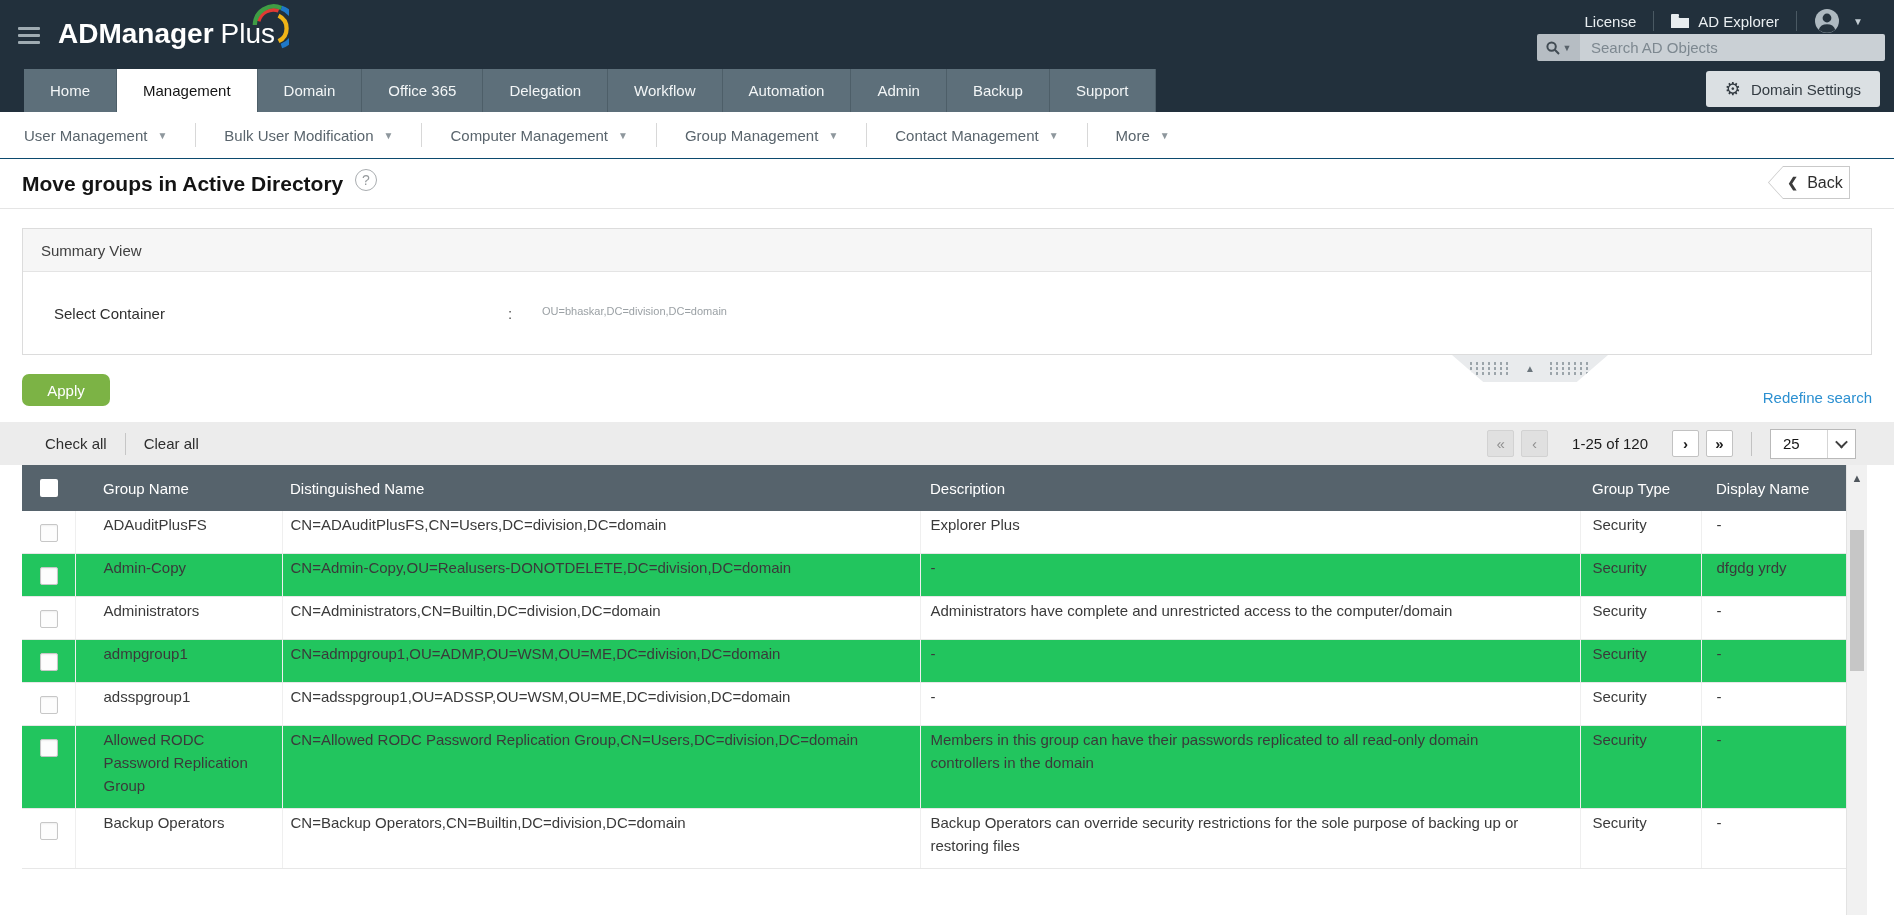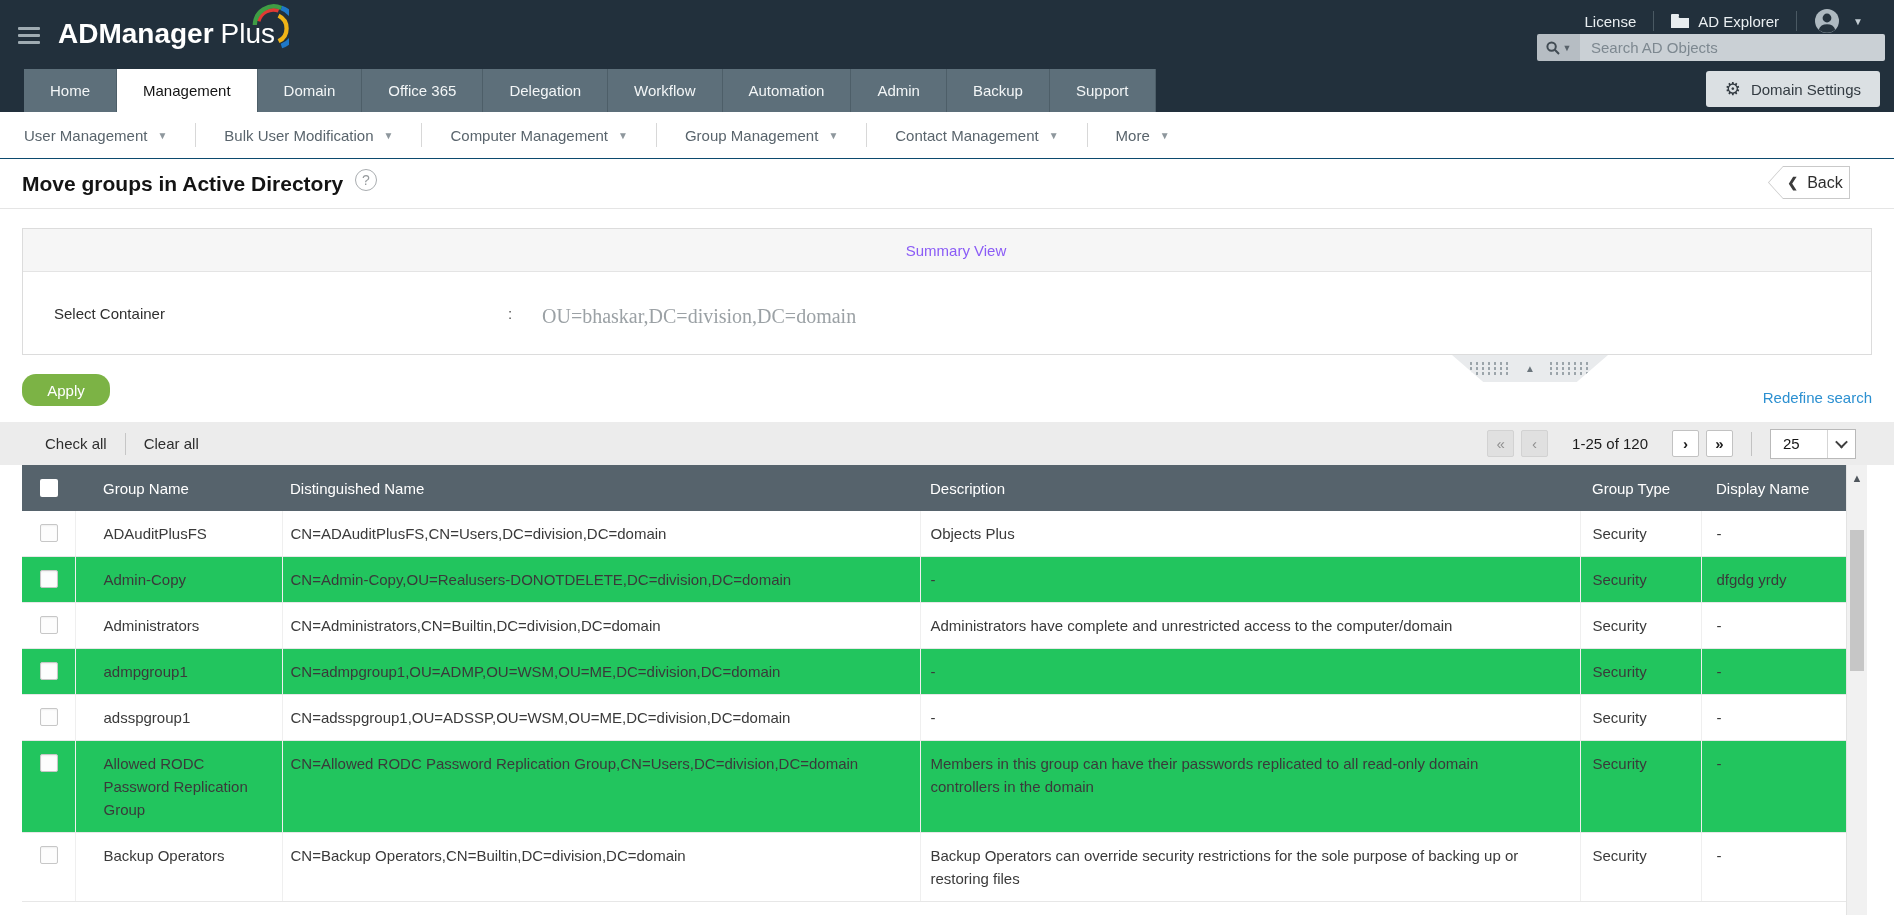--- a/index.html
+++ b/index.html
@@ -43,27 +43,27 @@
   .help { position:absolute; left:355px; top:10px; width:22px; height:22px; border:1px solid #a9adb0; border-radius:50%; color:#979b9e; font-size:14px; text-align:center; line-height:20px; cursor:pointer; }
   .back-btn { position:absolute; right:44px; top:7px; width:82px; height:33px; cursor:pointer; }
   .back-outer { position:absolute; inset:0; background:#c9c9c9; clip-path:polygon(15px 0,100% 0,100% 100%,15px 100%,0 50%); }
   .back-inner { position:absolute; inset:1px; background:#fff; clip-path:polygon(14px 0,100% 0,100% 100%,14px 100%,0 50%); }
   .back-content { position:absolute; inset:0; display:flex; align-items:center; justify-content:center; gap:9px; padding-left:12px; font-size:16px; color:#2e2e2e; }
   .back-chev { font-size:13px; color:#3c3c3c; font-weight:700; }
   .title-divider { position:absolute; top:208px; left:0; width:1894px; height:1px; background:#e5e5e5; }
 
   
   .summary-panel { position:absolute; top:228px; left:22px; width:1850px; height:127px; border:1px solid #dcdcdc; background:#fff; }
-  .summary-header { height:43px; background:#f6f6f6; border-bottom:1px solid #e4e4e4; display:flex; align-items:center; padding-left:18px; font-size:15px; color:#8b5cf6;justify-content:center; }
+  .summary-header { height:43px; background:#f6f6f6; border-bottom:1px solid #e4e4e4; display:flex; align-items:center; padding-left:18px; font-size:15px; color:#404040; }
   .summary-body { position:relative; height:82px; }
   .sc-label { position:absolute; left:31px; top:33px; font-size:15px; color:#2f2f2f; }
   .sc-colon { position:absolute; left:485px; top:33px; font-size:15px; color:#555; }
-  .sc-value { position:absolute; left:519px; top:33px; font-size:20px; color:#9ba1a5;font-family:Liberation Serif, serif; }
-
-  .apply-btn { position:absolute; left:22px; top:374px; width:88px; height:32px; background:#7cb345; color:#fff; font-size:15px; border:none; border-radius:14px; cursor:pointer; font-family:"Liberation Sans",sans-serif; }
+  .sc-value { position:absolute; left:519px; top:33px; font-size:11px; color:#9ba1a5; }
+
+  .apply-btn { position:absolute; left:22px; top:374px; width:88px; height:32px; background:#7cb345; color:#fff; font-size:15px; border:none; border-radius:7px; cursor:pointer; font-family:"Liberation Sans",sans-serif; }
   .redefine { position:absolute; top:389px; right:22px; font-size:15px; color:#2c90d1; cursor:pointer; }
 
   .handle { position:absolute; left:1452px; top:355px; width:156px; height:27px; background:#e9ebed; clip-path:polygon(0 0,100% 0,80% 100%,20% 100%); display:flex; align-items:center; justify-content:center; gap:13px; cursor:pointer; }
   .handle-dots { width:44px; height:15px; background-image:radial-gradient(circle,#9aa3a9 1.1px,transparent 1.5px); background-size:6px 5px; }
   .handle-arrow { color:#6c767d; font-size:10px; }
 
   
   .list-toolbar { position:absolute; top:422px; left:0; width:1894px; height:43px; background:#ececec; }
   .check-links { position:absolute; left:45px; top:0; height:43px; display:flex; align-items:center; font-size:15px; color:#2e2e2e; }
   .check-links span { cursor:pointer; }
@@ -76,21 +76,21 @@
   .pg-sep { width:1px; height:24px; background:#c2c2c2; margin:0 11px; }
   .page-size { width:86px; height:30px; background:#fff; border:1px solid #b9b9b9; display:flex; align-items:center; cursor:pointer; }
   .ps-value { flex:1; padding-left:12px; font-size:15px; color:#141414; }
   .ps-chev-cell { width:28px; height:100%; display:flex; align-items:center; justify-content:center; border-left:1px solid #d5d5d5; }
   .ps-chev { width:9px; height:9px; border-right:2px solid #3f3f3f; border-bottom:2px solid #3f3f3f; transform:rotate(45deg) translate(-1px,-1px); }
 
   
   .grid { position:absolute; top:465px; left:22px; width:1824px; }
   table { border-collapse:collapse; table-layout:fixed; width:100%; font-size:15px; color:#3a3a3a; }
   th { background:#56636c; color:#fff; font-weight:400; font-size:15px; height:46px; text-align:left; }
-  td { border-bottom:1px solid #e7e7e7; border-right:1px solid #efefef; padding-top:11px; padding-bottom:11px; vertical-align:top; line-height:23px; }
+  td { border-bottom:1px solid #e7e7e7; border-right:1px solid #efefef; padding-top:2px; padding-bottom:11px; vertical-align:top; line-height:23px; }
   tr.alt td { background:#22c55e; }
   .c-check { width:53px; padding-left:18px; }
   td.c-check { padding-top:13px; }
   .c-name { width:207px; padding-left:28px; }
   td.c-name { padding-right:25px; }
   .c-dn { width:638px; padding-left:8px; }
   td.c-dn { padding-right:60px; }
   .c-desc { width:660px; padding-left:10px; }
   td.c-desc { padding-right:60px; }
   .c-type { width:121px; padding-left:12px; }
@@ -278,21 +278,21 @@
         <th class="c-disp">Display Name</th>
       </tr>
     </thead>
     <tbody>
         <tr class="">
           <td class="c-check">
             <div class="cb"></div>
           </td>
           <td class="c-name">ADAuditPlusFS</td>
           <td class="c-dn">CN=ADAuditPlusFS,CN=Users,DC=division,DC=domain</td>
-          <td class="c-desc">Objects Plus</td>
+          <td class="c-desc">Explorer Plus</td>
           <td class="c-type">Security</td>
           <td class="c-disp">-</td>
         </tr>
         <tr class="alt">
           <td class="c-check">
             <div class="cb"></div>
           </td>
           <td class="c-name">Admin-Copy</td>
           <td class="c-dn">CN=Admin-Copy,OU=Realusers-DONOTDELETE,DC=division,DC=domain</td>
           <td class="c-desc">-</td>

